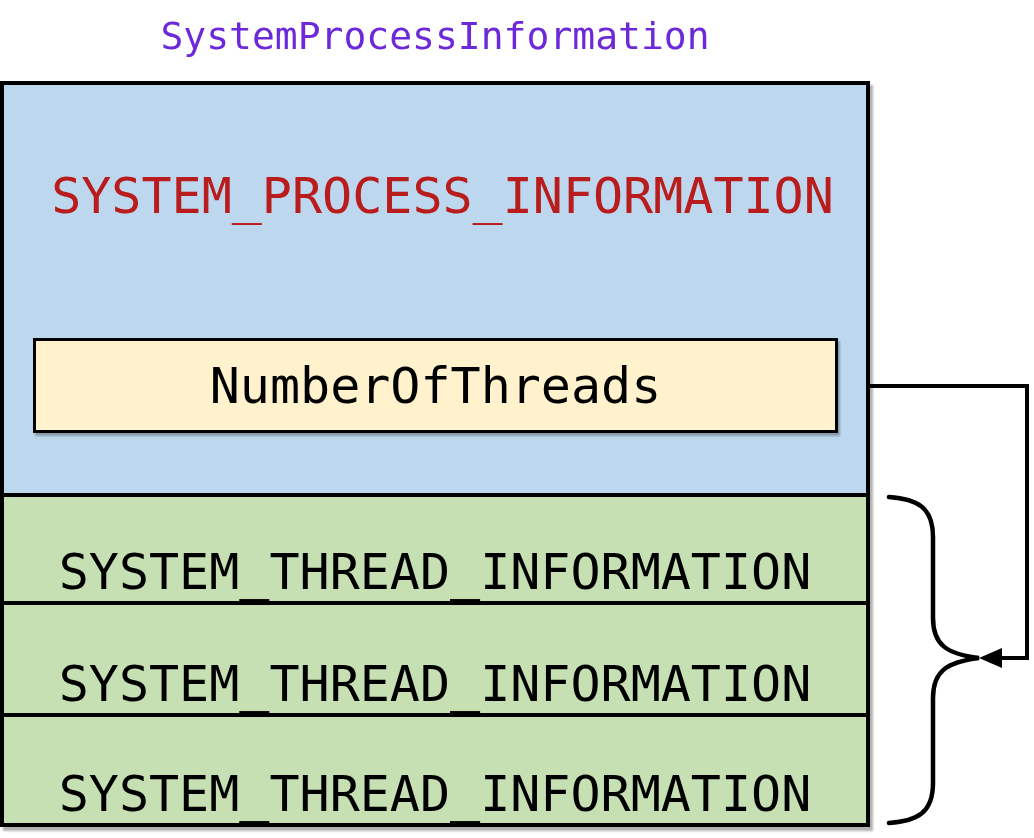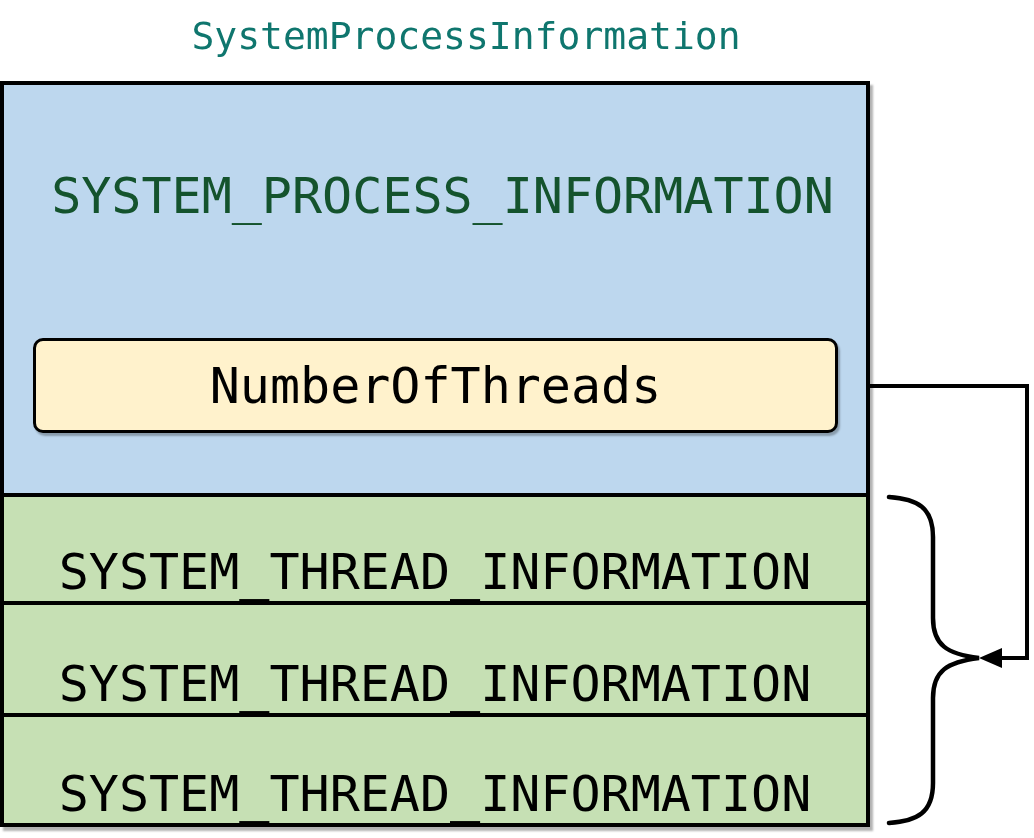--- a/index.html
+++ b/index.html
@@ -16,23 +16,22 @@
     overflow: hidden;
   }
   .diagram-title {
     position: absolute;
     top: 14px;
     left: 0;
     width: 870px;
     text-align: center;
     font-size: 38px;
     line-height: 44px;
-    color: #0f766e;
+    color: #6d28d9;
     white-space: pre;
-    padding-left: 31px;
   }
   .struct {
     position: absolute;
     left: 0;
     top: 81px;
     width: 870px;
     height: 746px;
     box-sizing: border-box;
     border: 4px solid #000000;
     box-shadow: 3px 4px 2px rgba(0,0,0,0.30);
@@ -45,21 +44,21 @@
     border-bottom: 4px solid #000000;
   }
   .proc-label {
     position: absolute;
     top: 76px;
     left: 0;
     right: 0;
     text-align: center;
     font-size: 50px;
     line-height: 70px;
-    color: #14532d;
+    color: #b91c1c;
     white-space: pre;
     margin-left: 15px;
   }
   .field-box {
     position: absolute;
     left: 29px;
     top: 253px;
     width: 805px;
     height: 95px;
     box-sizing: border-box;
@@ -97,21 +96,21 @@
 <body>
 
 <div class="canvas">
 
   <div class="diagram-title">SystemProcessInformation</div>
 
   <div class="struct">
 
     <div class="sec-process" style="background-color: rgb(189, 215, 238);">
       <div class="proc-label">SYSTEM_PROCESS_INFORMATION</div>
-      <div class="field-box" style="background-color: rgb(255, 242, 204); border-radius: 10px;">
+      <div class="field-box" style="background-color: rgb(255, 242, 204);">
         <span>NumberOfThreads</span>
       </div>
     </div>
 
     <div class="thread-row r1" style="background-color: rgb(198, 224, 180);">
       <span>SYSTEM_THREAD_INFORMATION</span>
     </div>
 
     <div class="thread-row r2" style="background-color: rgb(198, 224, 180);">
       <span>SYSTEM_THREAD_INFORMATION</span>

